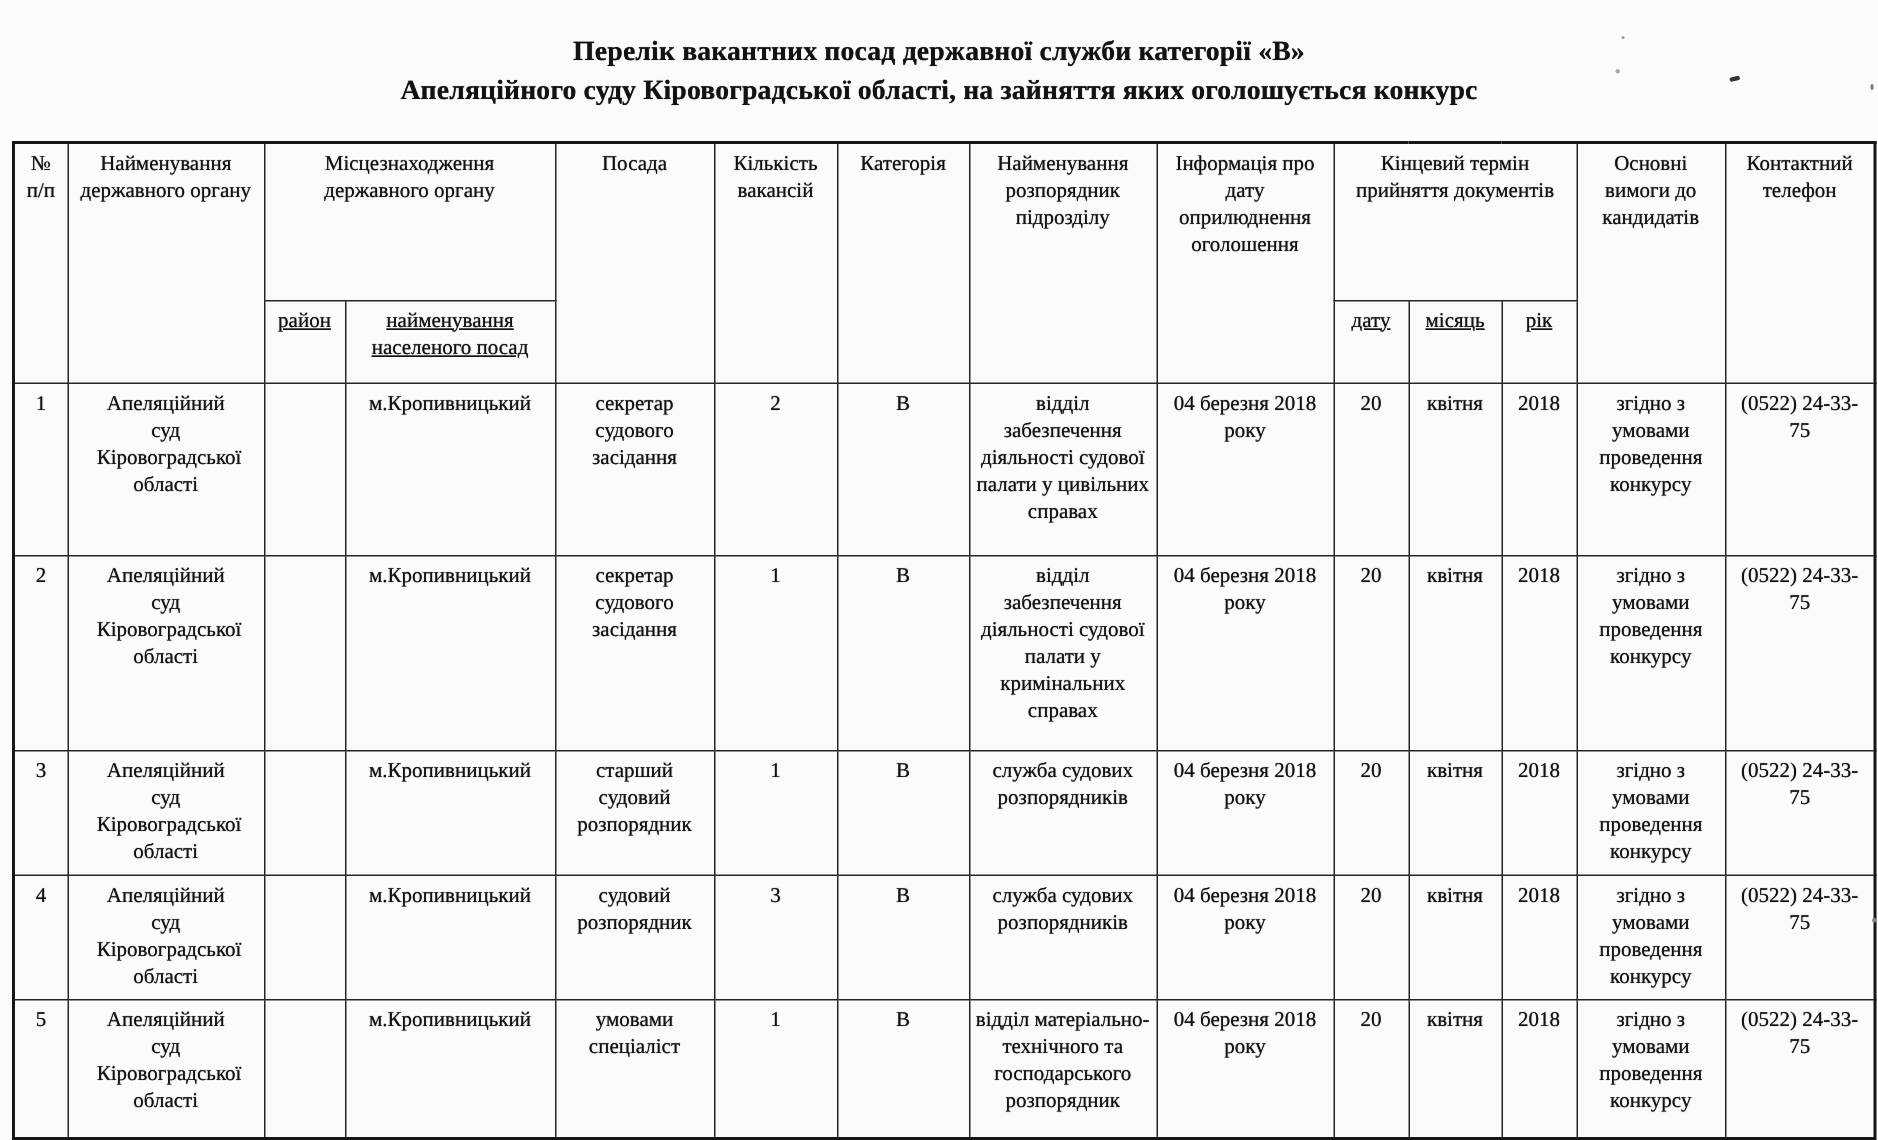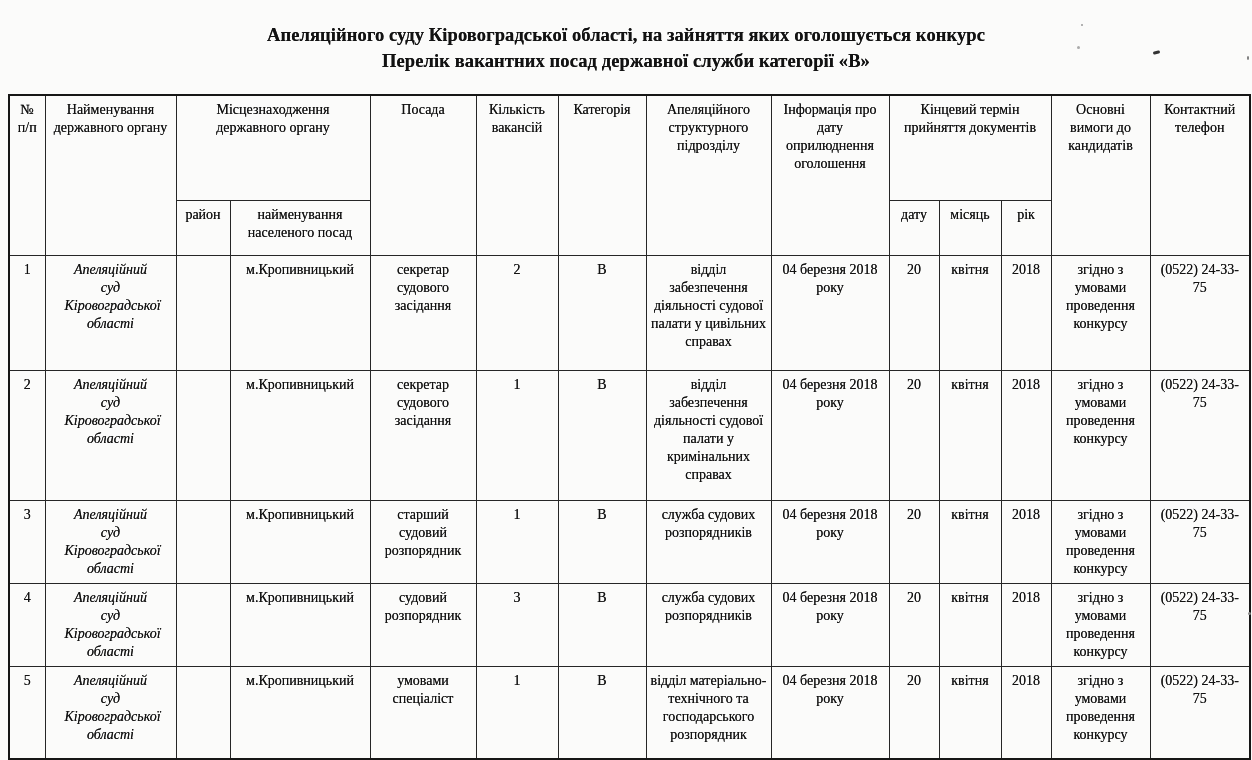--- a/index.html
+++ b/index.html
@@ -34,41 +34,41 @@
     vertical-align: top;
     text-align: center;
     padding: 5px 4px;
     font-size: 14px;
     font-weight: normal;
     line-height: 18px;
     text-shadow: 0 0 0.6px rgba(20,20,20,0.85);
     overflow: visible;
   }
   thead tr.h1 { height: 105px; }
-  thead tr.h2 { height: 55px; }
+  thead tr.h2 { height: 55px; text-decoration: underline; }
   th.sub-district { font-size: 12.5px; }
   tbody tr.r1 { height: 115px; }
   tbody tr.r2 { height: 130px; }
   tbody tr.r3 { height: 78px; }
   tbody tr.r4 { height: 77px; }
   tbody tr.r5 { height: 93px; }
-  .narrow { width: 92px; margin: 0 auto; font-style: italic; }
+  .narrow { width: 92px; margin: 0 auto; }
   .speck { position: absolute; background: #555; border-radius: 50%; }
   .speck.s1 { left: 1153px; top: 51px; width: 7px; height: 3px; background: #333; border-radius: 2px; transform: rotate(-12deg); }
   .speck.s2 { left: 1081px; top: 24px; width: 2px; height: 2px; background: #9a9a9a; }
   .speck.s3 { left: 1077px; top: 46px; width: 3px; height: 3px; background: #aaa; }
   .speck.s4 { left: 1247px; top: 56px; width: 2px; height: 4px; background: #777; }
   .speck.s5 { left: 1248px; top: 612px; width: 3px; height: 3px; background: #888; }
 </style>
 </head>
 <body>
 
 <div class="doc-title">
+  <div>Перелік вакантних посад державної служби категорії «В»</div>
   <div>Апеляційного суду Кіровоградської області, на зайняття яких оголошується конкурс</div>
-  <div>Перелік вакантних посад державної служби категорії «В»</div>
 </div>
 
 <table class="vac">
   <colgroup>
     <col style="width:36px">
       <col style="width:131px">
       <col style="width:54px">
       <col style="width:140px">
     <col style="width:106px">
       <col style="width:82px">
@@ -82,21 +82,21 @@
       <col style="width:100px">
   </colgroup>
   <thead>
     <tr class="h1">
       <th rowspan="2">№ п/п</th>
       <th rowspan="2">Найменування державного органу</th>
       <th colspan="2">Місцезнаходження державного органу</th>
       <th rowspan="2">Посада</th>
       <th rowspan="2">Кількість вакансій</th>
       <th rowspan="2">Категорія</th>
-      <th rowspan="2">Апеляційного структурного підрозділу</th>
+      <th rowspan="2">Найменування розпорядник підрозділу</th>
       <th rowspan="2">Інформація про дату оприлюднення оголошення</th>
       <th colspan="3">Кінцевий термін прийняття документів</th>
       <th rowspan="2">Основні вимоги до кандидатів</th>
       <th rowspan="2">Контактний телефон</th>
     </tr>
     <tr class="h2">
       <th class="sub-district">район</th>
       <th>найменування населеного посад</th>
       <th>дату</th>
       <th>місяць</th>

